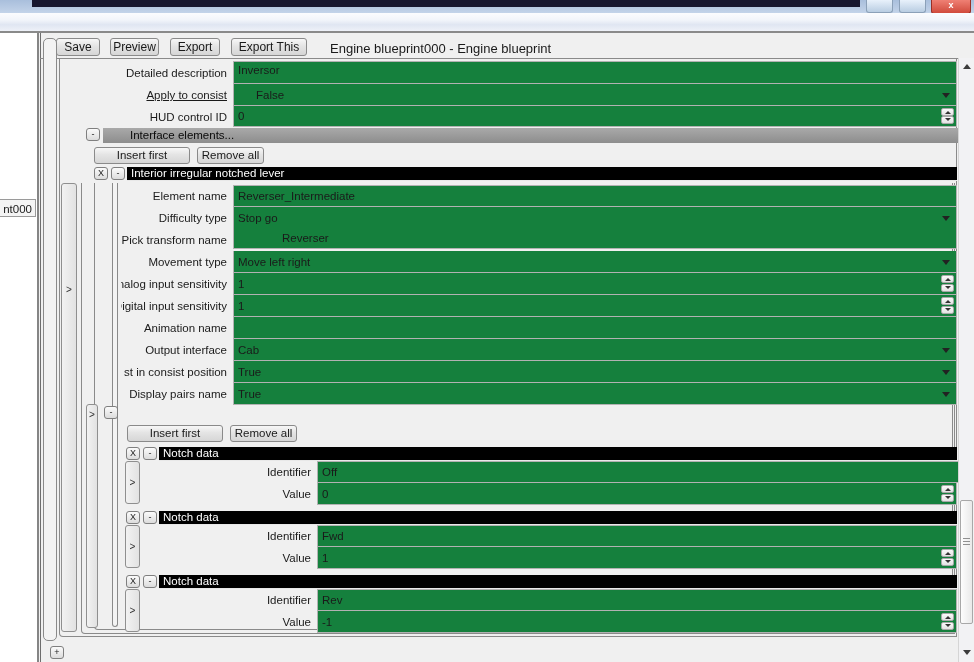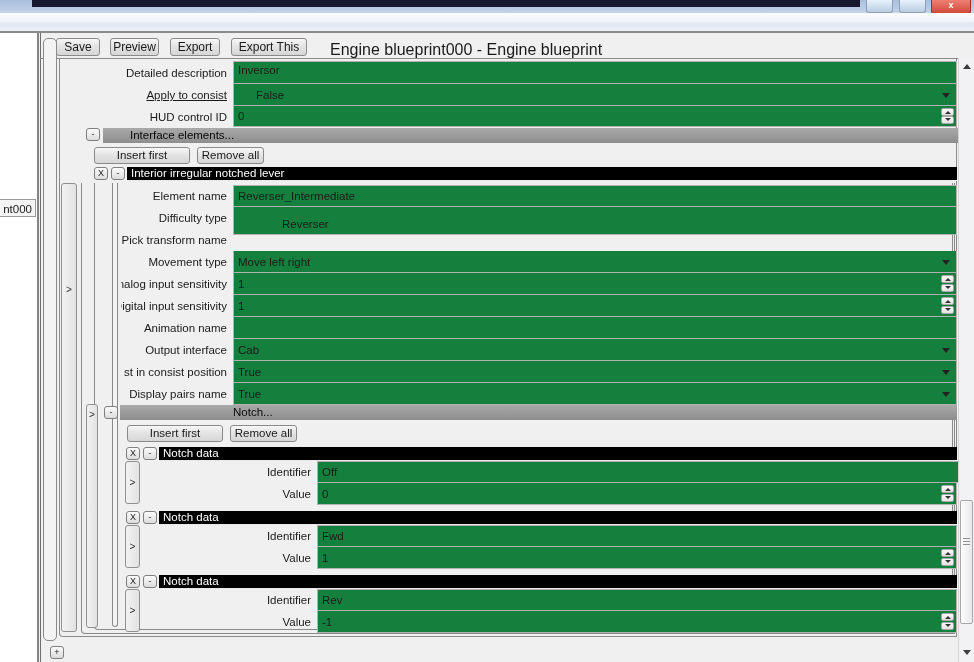--- a/index.html
+++ b/index.html
@@ -19,21 +19,21 @@
   
   .leftpanel{left:0;top:33px;width:37px;height:629px;background:#fff;}
   .leftdivider{left:37px;top:33px;width:2px;height:629px;background:#858585;}
   .mainedge{left:40px;top:33px;width:1px;height:629px;background:#6e6e6e;}
   .treestub{left:-26px;top:199px;width:62px;height:18px;border:1px solid #9a9a9a;background:#f4f4f4;
             line-height:18px;text-align:right;padding-right:3px;box-sizing:border-box;}
   
   .btn{border:1px solid #8a8a8a;border-radius:3px;background:linear-gradient(180deg,#f7f7f7,#e4e4e4 45%,#d6d6d6);
        text-align:center;box-sizing:border-box;cursor:default;}
   .tbtn{top:38px;height:18px;font-size:12px;line-height:16px;}
-  .ttitle{top:41px;font-size:16px;white-space:nowrap;}
+  .ttitle{top:41px;font-size:13px;white-space:nowrap;}
   .toolbarline{left:40px;top:58px;width:918px;height:1px;background:#8a8a8a;}
   
   .track{border:1px solid #8a8a8a;background:#f3f3f3;box-sizing:border-box;}
   .panel{border:1px solid #8a8a8a;border-top:none;border-radius:0 0 0 4px;box-sizing:border-box;}
   .vbtn{border:1px solid #8f8f8f;border-radius:3px;background:linear-gradient(90deg,#f2f2f2,#e2e2e2);
         box-sizing:border-box;}
   .vbtn .gl{position:absolute;left:0;width:100%;text-align:center;font-size:10px;color:#333;}
   
   .sq{width:14px;height:13px;border:1px solid #7f7f7f;border-radius:3px;box-sizing:border-box;
       background:linear-gradient(180deg,#fbfbfb,#dcdcdc);font-size:9px;line-height:11px;text-align:center;color:#222;}
@@ -105,21 +105,20 @@
   <div class="abs sq" style="left:86px;top:128px;">-</div>
   <div class="abs hgray" style="left:103px;top:128px;width:923px;height:15px;line-height:15px;padding-left:27px;">Interface elements...</div>
   <div class="abs btn" style="left:94px;top:147px;width:96px;height:17px;line-height:15px;">Insert first</div>
   <div class="abs btn" style="left:197px;top:147px;width:67px;height:17px;line-height:15px;">Remove all</div>
 
   <div class="abs sq" style="left:94px;top:167px;">X</div>
   <div class="abs sq" style="left:111px;top:167px;">-</div>
   <div class="abs hblack" style="left:127px;top:167px;width:830px;height:14px;line-height:13px;padding-left:4px;">Interior irregular notched lever</div>
 
   <div class="abs sq" style="left:104px;top:406px;">-</div>
-  <div class="abs hgray" style="left:120px;top:405px;width:837px;height:15px;line-height:15px;padding-left:113px;">Notch...</div>
   <div class="abs btn" style="left:127px;top:425px;width:96px;height:17px;line-height:15px;">Insert first</div>
   <div class="abs btn" style="left:230px;top:425px;width:67px;height:17px;line-height:15px;">Remove all</div>
 
   <div id="gen">
       <div class="abs row-label" style="left: 41px; top: 61px; width: 186px; height: 23px;">Detailed description</div>
       <div class="abs row-box first tall" style="left: 233px; top: 61px; width: 724px; height: 23px;">Inversor</div>
       <div class="abs row-label" style="left: 41px; top: 84px; width: 186px; height: 22px; text-decoration: underline;">Apply to consist</div>
       <div class="abs row-box" style="left: 233px; top: 84px; width: 724px; height: 22px; padding-left: 22px;">False<div class="carrow"></div></div>
       <div class="abs row-label" style="left: 41px; top: 106px; width: 186px; height: 21px;">HUD control ID</div>
       <div class="abs row-box" style="left: 233px; top: 106px; width: 724px; height: 21px;">0<div class="spin">
@@ -128,21 +127,21 @@
           </div>
           <div class="dn">
             <i></i>
           </div>
         </div></div>
       <div class="abs row-label" style="left: 121px; top: 185px; width: 106px; height: 22px;">Element name</div>
       <div class="abs row-box first" style="left: 233px; top: 185px; width: 724px; height: 22px;">Reverser_Intermediate</div>
       <div class="abs row-label" style="left: 121px; top: 207px; width: 106px; height: 22px;">Difficulty type</div>
       <div class="abs row-box" style="left: 233px; top: 207px; width: 724px; height: 22px;">Stop go<div class="carrow"></div></div>
       <div class="abs row-label" style="left: 121px; top: 229px; width: 106px; height: 22px;">Pick transform name</div>
-      <div class="abs row-box" style="left: 233px; top: 213px; width: 724px; height: 22px; padding-left: 48px;">Reverser</div>
+      <div class="abs row-box" style="left: 233px; top: 227px; width: 724px; height: 22px; padding-left: 48px;">Reverser</div>
       <div class="abs row-label" style="left: 121px; top: 251px; width: 106px; height: 22px;">Movement type</div>
       <div class="abs row-box" style="left: 233px; top: 251px; width: 724px; height: 22px;">Move left right<div class="carrow"></div></div>
       <div class="abs row-label" style="left: 121px; top: 273px; width: 106px; height: 22px;">nalog input sensitivity</div>
       <div class="abs row-box" style="left: 233px; top: 273px; width: 724px; height: 22px;">1<div class="spin">
           <div class="up">
             <i></i>
           </div>
           <div class="dn">
             <i></i>
           </div>

